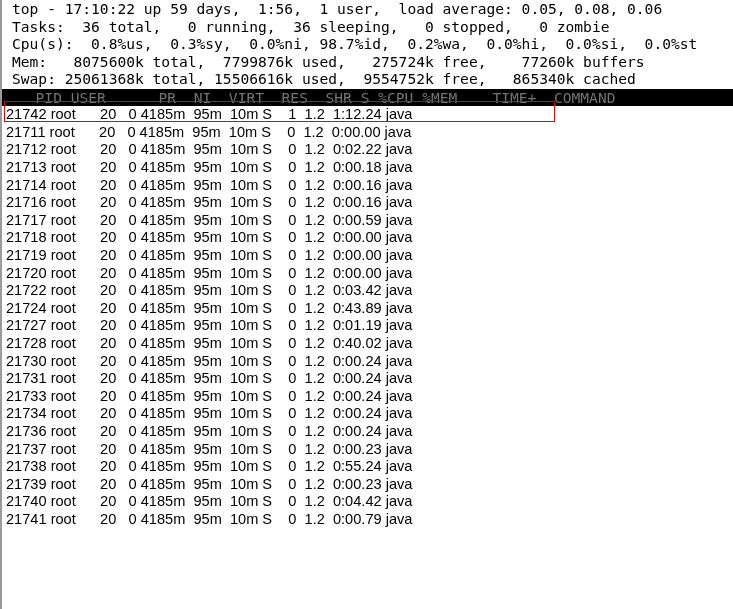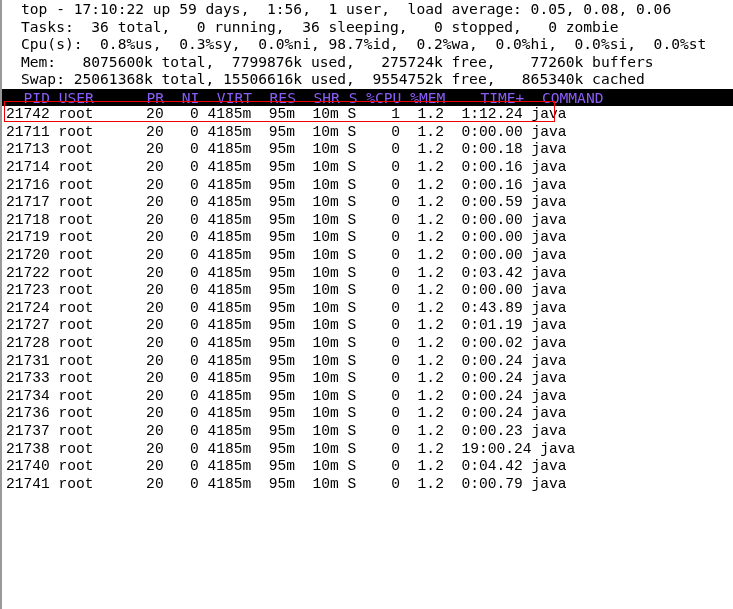--- a/index.html
+++ b/index.html
@@ -28,48 +28,48 @@
     margin: 0;
   }
 
   .term-line {
     font-size: 14.6px;
     line-height: 17.55px;
     height: 17.55px;
     white-space: pre;
     color: #000000;
     letter-spacing: 0px;
-    padding-left: 19px;
+    padding-left: 10px;
     font-family: "DejaVu Sans Mono", "Liberation Mono", monospace;
   }
 
   .col-header {
     background: #000000;
-    color: #8b5cf6;
+    color: #737373;
     white-space: pre;
     font-size: 14.6px;
     line-height: 17.55px;
     height: 17.55px;
-    padding-left: 4px;
+    padding-left: 16px;
     margin-top: 1px;
     font-family: "DejaVu Sans Mono", "Liberation Mono", monospace;
   }
 
   .proc-rows {
     margin-top: 0px;
   }
 
   .proc-row {
     white-space: pre;
     font-size: 14.6px;
     line-height: 17.6px;
     height: 17.6px;
     color: #000000;
     padding-left: 4px;
-    font-family: Liberation Mono, monospace;
+    font-family: Liberation Sans, sans-serif;
   }
 
   #highlight-box {
     position: absolute;
     left: 2px;
     top: 101px;
     width: 551px;
     height: 21px;
     border: 1.5px solid #ee0000;
     box-sizing: border-box;
@@ -88,37 +88,39 @@
     <div class="term-line">Cpu(s):  0.8%us,  0.3%sy,  0.0%ni, 98.7%id,  0.2%wa,  0.0%hi,  0.0%si,  0.0%st</div>
     <div class="term-line">Mem:   8075600k total,  7799876k used,   275724k free,    77260k buffers</div>
     <div class="term-line">Swap: 25061368k total, 15506616k used,  9554752k free,   865340k cached</div>
   </div>
 
   <div class="col-header">  PID USER      PR  NI  VIRT  RES  SHR S %CPU %MEM    TIME+  COMMAND</div>
 
   <div class="proc-rows" id="proc-rows">
       <div class="proc-row">21742 root      20   0 4185m  95m  10m S    1  1.2  1:12.24 java</div>
       <div class="proc-row">21711 root      20   0 4185m  95m  10m S    0  1.2  0:00.00 java</div>
+      <div class="proc-row">21712 root      20   0 4185m  95m  10m S    0  1.2  0:02.22 java</div>
       <div class="proc-row">21713 root      20   0 4185m  95m  10m S    0  1.2  0:00.18 java</div>
       <div class="proc-row">21714 root      20   0 4185m  95m  10m S    0  1.2  0:00.16 java</div>
       <div class="proc-row">21716 root      20   0 4185m  95m  10m S    0  1.2  0:00.16 java</div>
       <div class="proc-row">21717 root      20   0 4185m  95m  10m S    0  1.2  0:00.59 java</div>
       <div class="proc-row">21718 root      20   0 4185m  95m  10m S    0  1.2  0:00.00 java</div>
       <div class="proc-row">21719 root      20   0 4185m  95m  10m S    0  1.2  0:00.00 java</div>
       <div class="proc-row">21720 root      20   0 4185m  95m  10m S    0  1.2  0:00.00 java</div>
       <div class="proc-row">21722 root      20   0 4185m  95m  10m S    0  1.2  0:03.42 java</div>
-      <div class="proc-row">21723 root      20   0 4185m  95m  10m S    0  1.2  0:00.00 java</div>
       <div class="proc-row">21724 root      20   0 4185m  95m  10m S    0  1.2  0:43.89 java</div>
       <div class="proc-row">21727 root      20   0 4185m  95m  10m S    0  1.2  0:01.19 java</div>
-      <div class="proc-row">21728 root      20   0 4185m  95m  10m S    0  1.2  0:00.02 java</div>
+      <div class="proc-row">21728 root      20   0 4185m  95m  10m S    0  1.2  0:40.02 java</div>
+      <div class="proc-row">21730 root      20   0 4185m  95m  10m S    0  1.2  0:00.24 java</div>
       <div class="proc-row">21731 root      20   0 4185m  95m  10m S    0  1.2  0:00.24 java</div>
       <div class="proc-row">21733 root      20   0 4185m  95m  10m S    0  1.2  0:00.24 java</div>
       <div class="proc-row">21734 root      20   0 4185m  95m  10m S    0  1.2  0:00.24 java</div>
       <div class="proc-row">21736 root      20   0 4185m  95m  10m S    0  1.2  0:00.24 java</div>
       <div class="proc-row">21737 root      20   0 4185m  95m  10m S    0  1.2  0:00.23 java</div>
-      <div class="proc-row">21738 root      20   0 4185m  95m  10m S    0  1.2  19:00.24 java</div>
+      <div class="proc-row">21738 root      20   0 4185m  95m  10m S    0  1.2  0:55.24 java</div>
+      <div class="proc-row">21739 root      20   0 4185m  95m  10m S    0  1.2  0:00.23 java</div>
       <div class="proc-row">21740 root      20   0 4185m  95m  10m S    0  1.2  0:04.42 java</div>
       <div class="proc-row">21741 root      20   0 4185m  95m  10m S    0  1.2  0:00.79 java</div>
     </div>
 
   <div id="highlight-box"></div>
 
 </div>
 
 </body></html>

